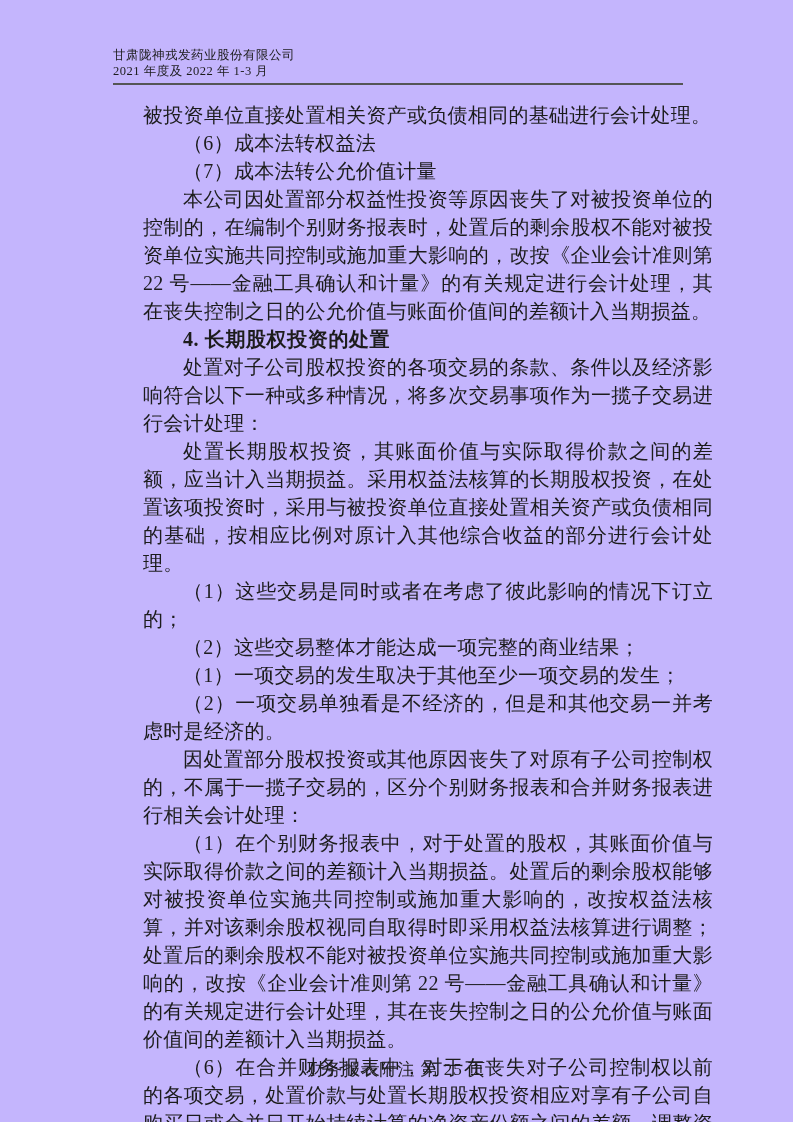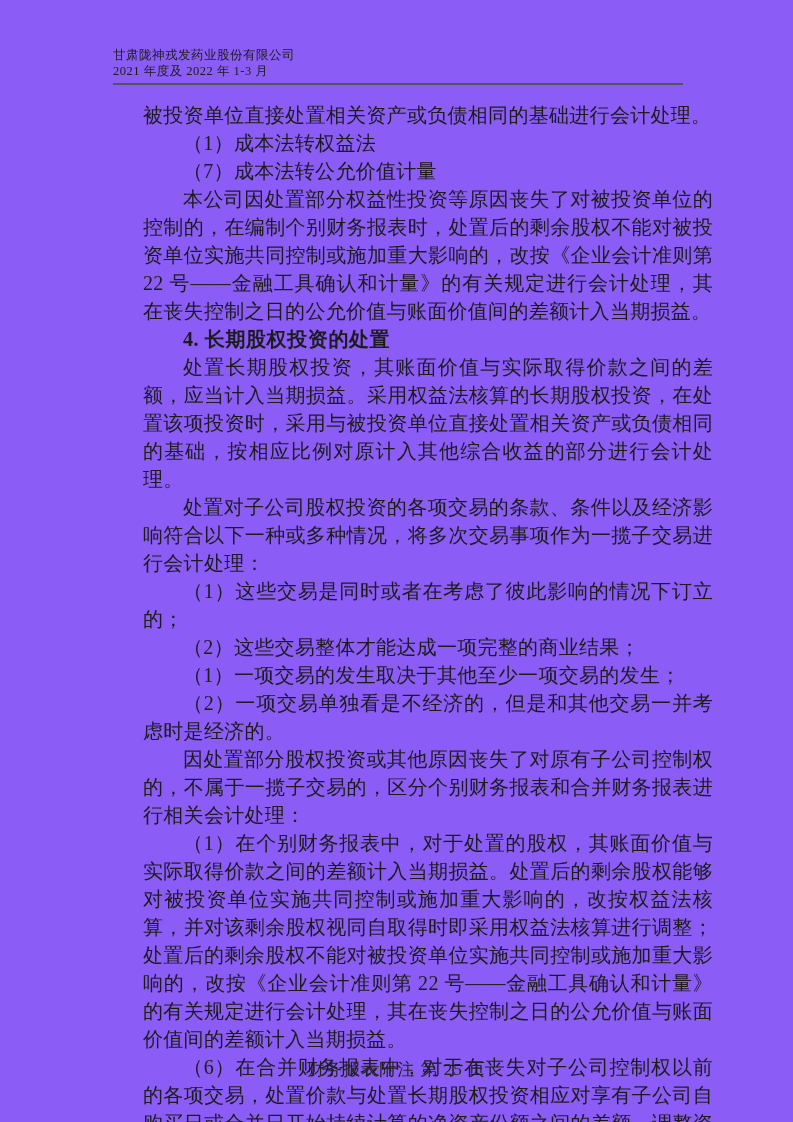--- a/index.html
+++ b/index.html
@@ -5,21 +5,21 @@
   html, body {
     margin: 0;
     padding: 0;
     background: #e8e8e8;
   }
   .page {
     position: relative;
     width: 793px;
     height: 1122px;
     margin: 0 auto;
-    background: #8b5cf6;
+    background: #c4b5fd;
     box-shadow: 0 0 4px rgba(0,0,0,0.25);
     font-family: "Liberation Serif", "DejaVu Serif", serif;
     color: #1c1c1c;
     overflow: hidden;
   }
   .header {
     position: absolute;
     top: 48px;
     left: 113px;
     width: 570px;
@@ -75,26 +75,26 @@
 <div class="page">
 
   <div class="header">
     <div class="header-line">甘肃陇神戎发药业股份有限公司</div>
     <div class="header-line">2021 年度及 2022 年 1-3 月</div>
     <div class="header-rule"></div>
   </div>
 
   <div class="content">
     <p class="noindent">被投资单位直接处置相关资产或负债相同的基础进行会计处理。</p>
-    <p>（1）成本法转权益法</p>
+    <p>（6）成本法转权益法</p>
     <p>（7）成本法转公允价值计量</p>
     <p>本公司因处置部分权益性投资等原因丧失了对被投资单位的控制的，在编制个别财务报表时，处置后的剩余股权不能对被投资单位实施共同控制或施加重大影响的，改按《企业会计准则第 22 号——金融工具确认和计量》的有关规定进行会计处理，其在丧失控制之日的公允价值与账面价值间的差额计入当期损益。</p>
     <p class="heading">4. 长期股权投资的处置</p>
+    <p>处置对子公司股权投资的各项交易的条款、条件以及经济影响符合以下一种或多种情况，将多次交易事项作为一揽子交易进行会计处理：</p>
     <p>处置长期股权投资，其账面价值与实际取得价款之间的差额，应当计入当期损益。采用权益法核算的长期股权投资，在处置该项投资时，采用与被投资单位直接处置相关资产或负债相同的基础，按相应比例对原计入其他综合收益的部分进行会计处理。</p>
-    <p>处置对子公司股权投资的各项交易的条款、条件以及经济影响符合以下一种或多种情况，将多次交易事项作为一揽子交易进行会计处理：</p>
     <p>（1）这些交易是同时或者在考虑了彼此影响的情况下订立的；</p>
     <p>（2）这些交易整体才能达成一项完整的商业结果；</p>
     <p>（1）一项交易的发生取决于其他至少一项交易的发生；</p>
     <p>（2）一项交易单独看是不经济的，但是和其他交易一并考虑时是经济的。</p>
     <p>因处置部分股权投资或其他原因丧失了对原有子公司控制权的，不属于一揽子交易的，区分个别财务报表和合并财务报表进行相关会计处理：</p>
     <p>（1）在个别财务报表中，对于处置的股权，其账面价值与实际取得价款之间的差额计入当期损益。处置后的剩余股权能够对被投资单位实施共同控制或施加重大影响的，改按权益法核算，并对该剩余股权视同自取得时即采用权益法核算进行调整；处置后的剩余股权不能对被投资单位实施共同控制或施加重大影响的，改按《企业会计准则第 22 号——金融工具确认和计量》的有关规定进行会计处理，其在丧失控制之日的公允价值与账面价值间的差额计入当期损益。</p>
     <p>（6）在合并财务报表中，对于在丧失对子公司控制权以前的各项交易，处置价款与处置长期股权投资相应对享有子公司自购买日或合并日开始持续计算的净资产份额之间的差额，调整资本公积（股本溢价），资本公积不足冲减的，调整留存收益；在丧失对子公司控制权时，对于剩余股权，按照其在丧失控制权日的公允价值进行重新计量。处置股权取得的对价与剩余股权公允价值之和，减去按原持股比例计算应享有原有子公司自购买日开始持续计算的净资产的份额之间的差额，计入丧失控制权当期的投资收益，同时冲减商誉。与原有</p>
   </div>
 
   <div class="footer">

